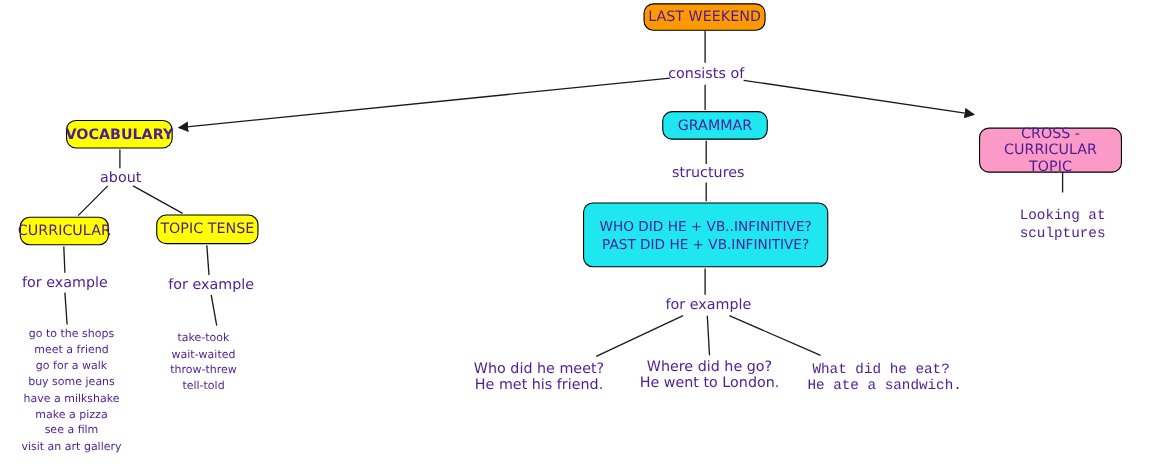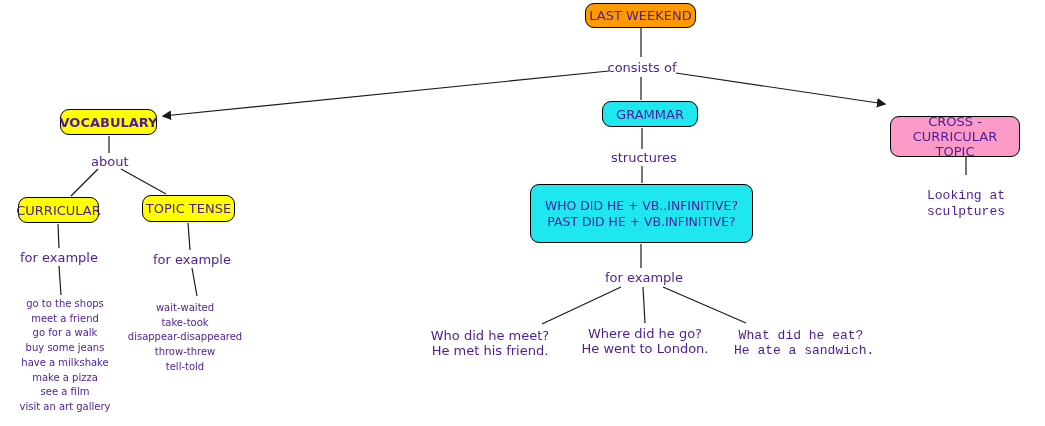--- a/index.html
+++ b/index.html
@@ -111,23 +111,22 @@
     <div>meet a friend</div>
     <div>go for a walk</div>
     <div>buy some jeans</div>
     <div>have a milkshake</div>
     <div>make a pizza</div>
     <div>see a film</div>
     <div>visit an art gallery</div>
   </div>
 
   <div class="list" style="left:105px;top:301px;width:160px;">
+    <div>take-took</div>
     <div>wait-waited</div>
-    <div>take-took</div>
-    <div>disappear-disappeared</div>
     <div>throw-threw</div>
     <div>tell-told</div>
   </div>
 
   <div class="qa" style="left:424px;top:329px;width:132px;">
     <div>Who did he meet?</div>
     <div>He met his friend.</div>
   </div>
 
   <div class="qa" style="left:578px;top:327px;width:134px;">

